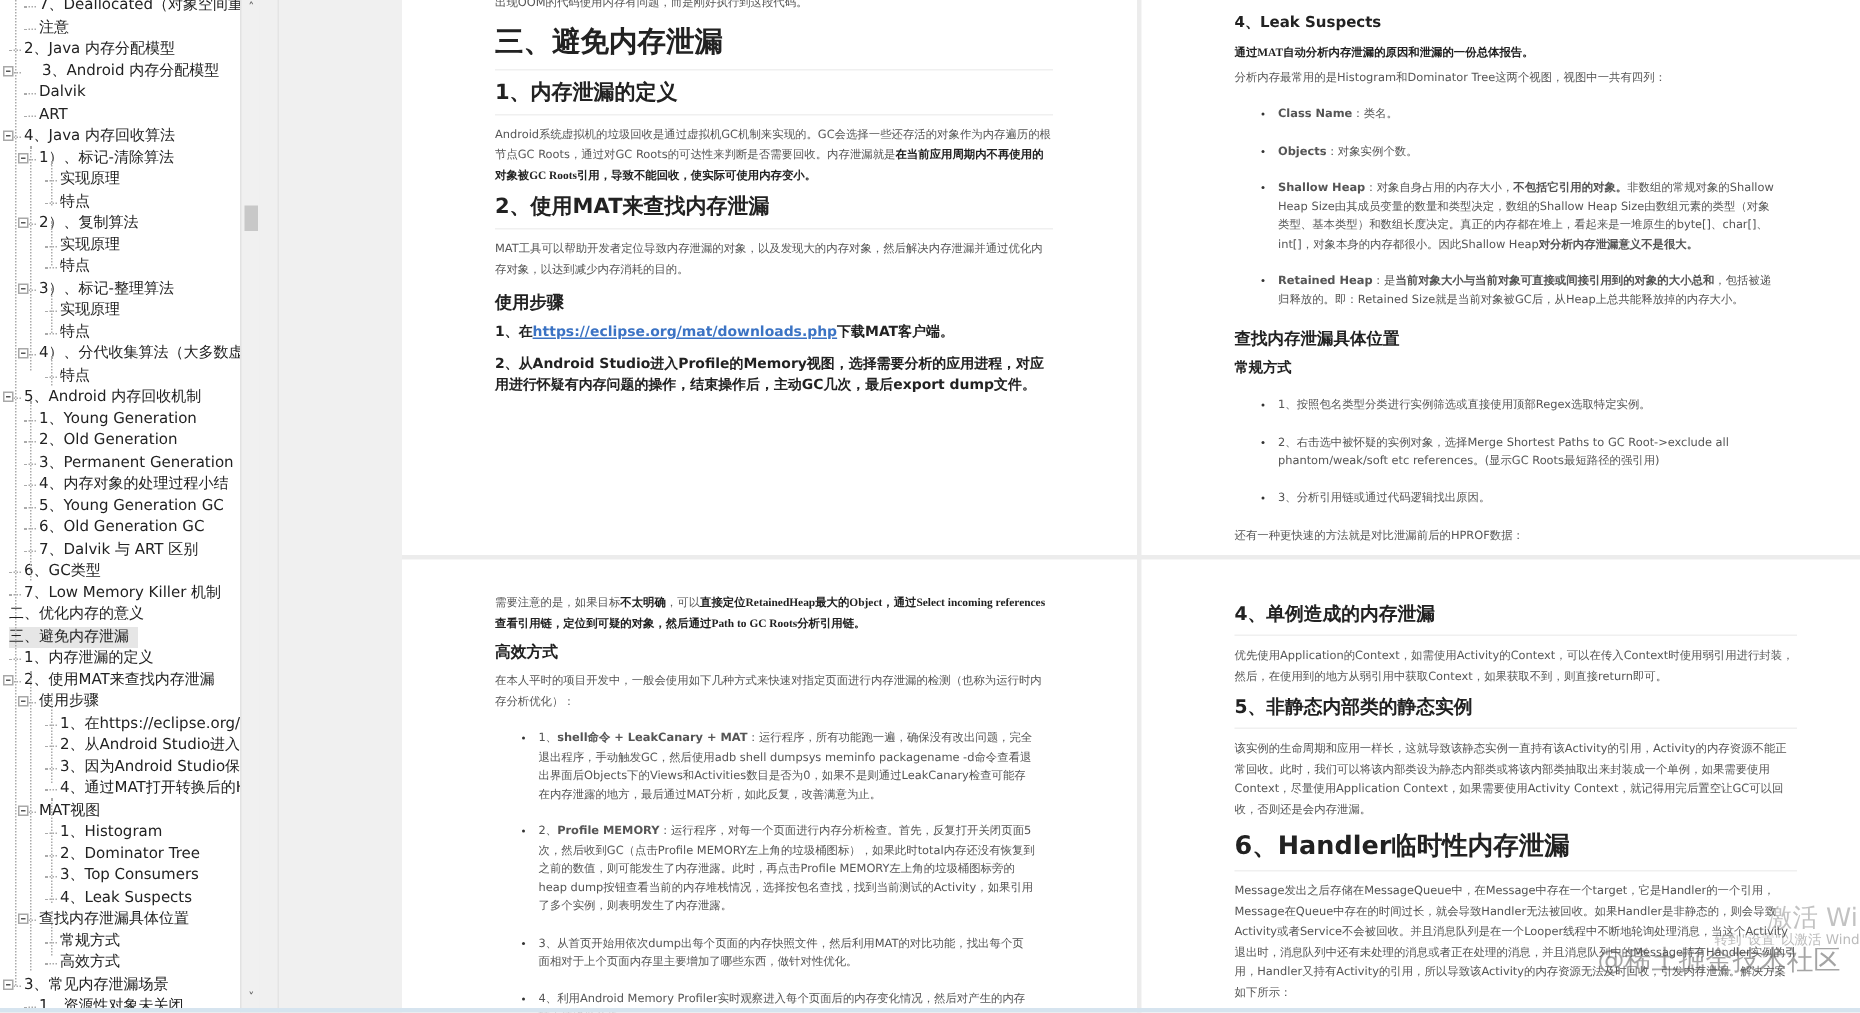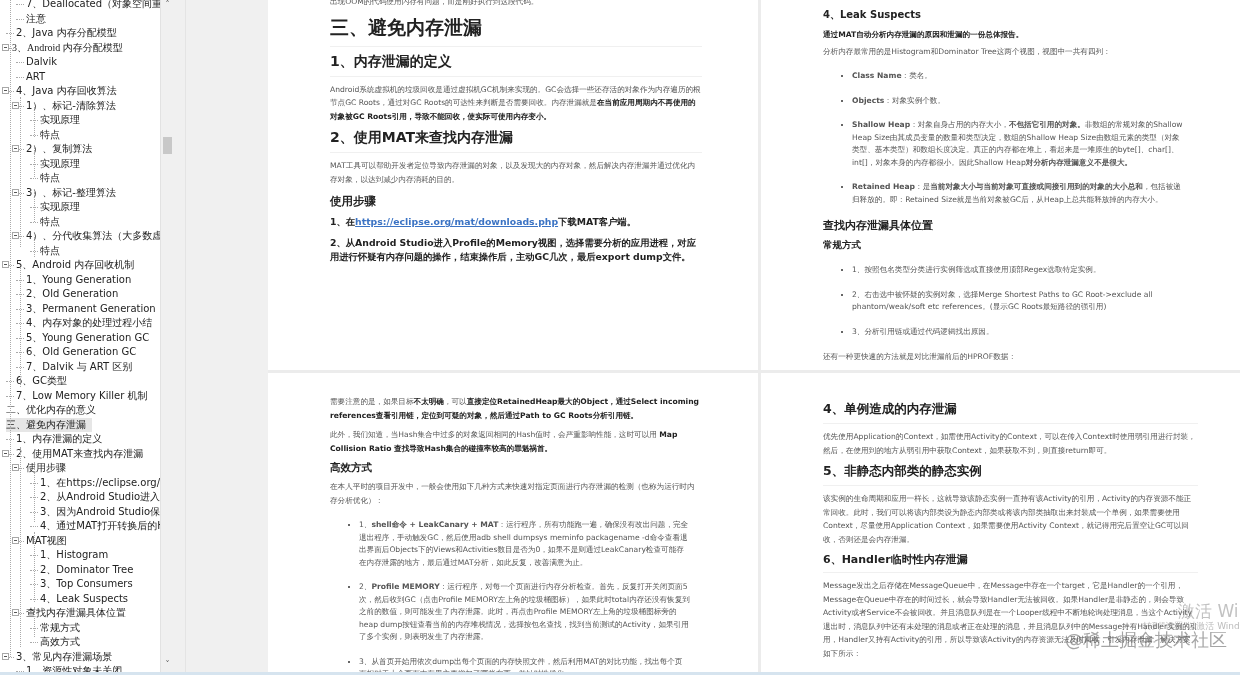--- a/index.html
+++ b/index.html
@@ -42,21 +42,21 @@
   
   .page { position:absolute; background:#fff; overflow:hidden; }
   .p-tl { left:268px; top:0; width:490px; height:370px; }
   .p-tr { left:761px; top:0; width:479px; height:370px; }
   .p-bl { left:268px; top:373px; width:490px; height:302px; }
   .p-br { left:761px; top:373px; width:479px; height:324px; }
   .content { position:absolute; left:62px; width:372px; }
   .p-tr .content, .p-br .content { left:62px; width:375px; }
 
   .txt { font-size:7.6px; line-height:13.5px; color:#555; margin:0 0 6px 0; }
-  .txt b, .li b { color:#222; }
+  .txt b, .li b { color:#222;font-family:Liberation Serif, serif; }
   .h1 { font-size:19px; font-weight:bold; color:#222; margin:6px 0 6px 0; padding-bottom:5px; border-bottom:1px solid #f0f0f0; }
   .h2 { font-size:14px; font-weight:bold; color:#222; margin:6px 0 6px 0; padding-bottom:5px; border-bottom:1px solid #f0f0f0; }
   .h3 { font-size:11.5px; font-weight:bold; color:#222; margin:8px 0 6px 0; }
   .h4 { font-size:9.5px; font-weight:bold; color:#222; margin:6px 0 5px 0; }
   .h5 { font-size:10px; font-weight:bold; color:#222; margin:5px 0 6px 0; }
   .step { font-size:9.3px; line-height:14px; font-weight:bold; color:#222; margin:0 0 7px 0; }
   .step a { color:#3b73c4; text-decoration:underline; }
   ul.list { margin:0 0 6px 0; padding-left:17px; }
   ul.list li { font-size:7.6px; line-height:12.5px; color:#555; margin:12px; }
   ul.list li::marker { color:#333; }
@@ -79,21 +79,21 @@
         <span class="hline" style="left: 16px; width: 8px;"></span>
         <span class="label" style="left: 26px;">注意</span>
       </div>
       <div class="node">
         <span class="hline" style="left: 6px; width: 8px;"></span>
         <span class="label" style="left: 16px;">2、Java 内存分配模型</span>
       </div>
       <div class="node">
         <span class="hline" style="left: 6px; width: 8px;"></span>
         <span class="tog" style="left: 2px;"></span>
-        <span class="label" style="left: 12px; font-family: Liberation Serif, serif;">3、Android 内存分配模型</span>
+        <span class="label" style="left: 28px;">3、Android 内存分配模型</span>
       </div>
       <div class="node">
         <span class="hline" style="left: 16px; width: 8px;"></span>
         <span class="label" style="left: 26px;">Dalvik</span>
       </div>
       <div class="node">
         <span class="hline" style="left: 16px; width: 8px;"></span>
         <span class="label" style="left: 26px; text-align: center;">ART</span>
       </div>
       <div class="node">
@@ -323,39 +323,38 @@
         <li><span>2、右击选中被怀疑的实例对象，选择Merge Shortest Paths to GC Root-&gt;exclude all phantom/weak/soft etc references。(显示GC Roots最短路径的强引用)</span></li>
         <li><span>3、分析引用链或通过代码逻辑找出原因。</span></li>
       </ul>
     <p class="txt" style="margin-bottom:3px;">还有一种更快速的方法就是对比泄漏前后的HPROF数据：</p>
   </div>
 </div>
 
 <div class="page p-bl">
   <div class="content" style="top:22px;">
     <p class="txt"><span>需要注意的是，如果目标</span><b>不太明确</b><span>，可以</span><b>直接定位RetainedHeap最大的Object，通过Select incoming references查看引用链，定位到可疑的对象，然后通过Path to GC Roots分析引用链。</b></p>
-    <p class="txt"><span>此外，我们知道，当Hash集合中过多的对象返回相同的Hash值时，会严重影响性能，这时可以用 </span><b>Map Collision Ratio 查找导致Hash集合的碰撞率较高的罪魁祸首。</b></p>
     <div class="h4" style="font-size:10.5px;">高效方式</div>
     <p class="txt">在本人平时的项目开发中，一般会使用如下几种方式来快速对指定页面进行内存泄漏的检测（也称为运行时内存分析优化）：</p>
     <ul class="list" id="efficient-list">
         <li><span>1、</span><b>shell命令 + LeakCanary + MAT</b><span>：运行程序，所有功能跑一遍，确保没有改出问题，完全退出程序，手动触发GC，然后使用adb shell dumpsys meminfo packagename -d命令查看退出界面后Objects下的Views和Activities数目是否为0，如果不是则通过LeakCanary检查可能存在内存泄露的地方，最后通过MAT分析，如此反复，改善满意为止。</span></li>
         <li><span>2、</span><b>Profile MEMORY</b><span>：运行程序，对每一个页面进行内存分析检查。首先，反复打开关闭页面5次，然后收到GC（点击Profile MEMORY左上角的垃圾桶图标），如果此时total内存还没有恢复到之前的数值，则可能发生了内存泄露。此时，再点击Profile MEMORY左上角的垃圾桶图标旁的heap dump按钮查看当前的内存堆栈情况，选择按包名查找，找到当前测试的Activity，如果引用了多个实例，则表明发生了内存泄露。</span></li>
         <li><span>3、</span><span>从首页开始用依次dump出每个页面的内存快照文件，然后利用MAT的对比功能，找出每个页面相对于上个页面内存里主要增加了哪些东西，做针对性优化。</span></li>
         <li><span>4、</span><span>利用Android Memory Profiler实时观察进入每个页面后的内存变化情况，然后对产生的内存较大波峰做分析。</span></li>
       </ul>
   </div>
 </div>
 
 <div class="page p-br">
   <div class="content" style="top:22px;">
     <div class="h2" style="font-size:12.5px;">4、单例造成的内存泄漏</div>
     <p class="txt">优先使用Application的Context，如需使用Activity的Context，可以在传入Context时使用弱引用进行封装，然后，在使用到的地方从弱引用中获取Context，如果获取不到，则直接return即可。</p>
     <div class="h2" style="font-size:12.5px;">5、非静态内部类的静态实例</div>
     <p class="txt">该实例的生命周期和应用一样长，这就导致该静态实例一直持有该Activity的引用，Activity的内存资源不能正常回收。此时，我们可以将该内部类设为静态内部类或将该内部类抽取出来封装成一个单例，如果需要使用Context，尽量使用Application Context，如果需要使用Activity Context，就记得用完后置空让GC可以回收，否则还是会内存泄漏。</p>
-    <div class="h2" style="font-size:11px;">6、Handler临时性内存泄漏</div>
+    <div class="h2" style="font-size:17px;">6、Handler临时性内存泄漏</div>
     <p class="txt">Message发出之后存储在MessageQueue中，在Message中存在一个target，它是Handler的一个引用，Message在Queue中存在的时间过长，就会导致Handler无法被回收。如果Handler是非静态的，则会导致Activity或者Service不会被回收。并且消息队列是在一个Looper线程中不断地轮询处理消息，当这个Activity退出时，消息队列中还有未处理的消息或者正在处理的消息，并且消息队列中的Message持有Handler实例的引用，Handler又持有Activity的引用，所以导致该Activity的内存资源无法及时回收，引发内存泄漏。解决方案如下所示：</p>
     <ul class="list" id="handler-list">
         <li><span>1、使用一个静态Handler内部类，然后对Handler持有的对象（一般是Activity）使用弱引用，这样在回收时，也可以回收Handler持有的对象。</span></li>
       </ul>
   </div>
 </div>
 
 <div class="watermark1">激活 Windows</div>
 <div class="watermark1b">转到"设置"以激活 Windows。</div>
 <div class="watermark2">@稀土掘金技术社区</div>

